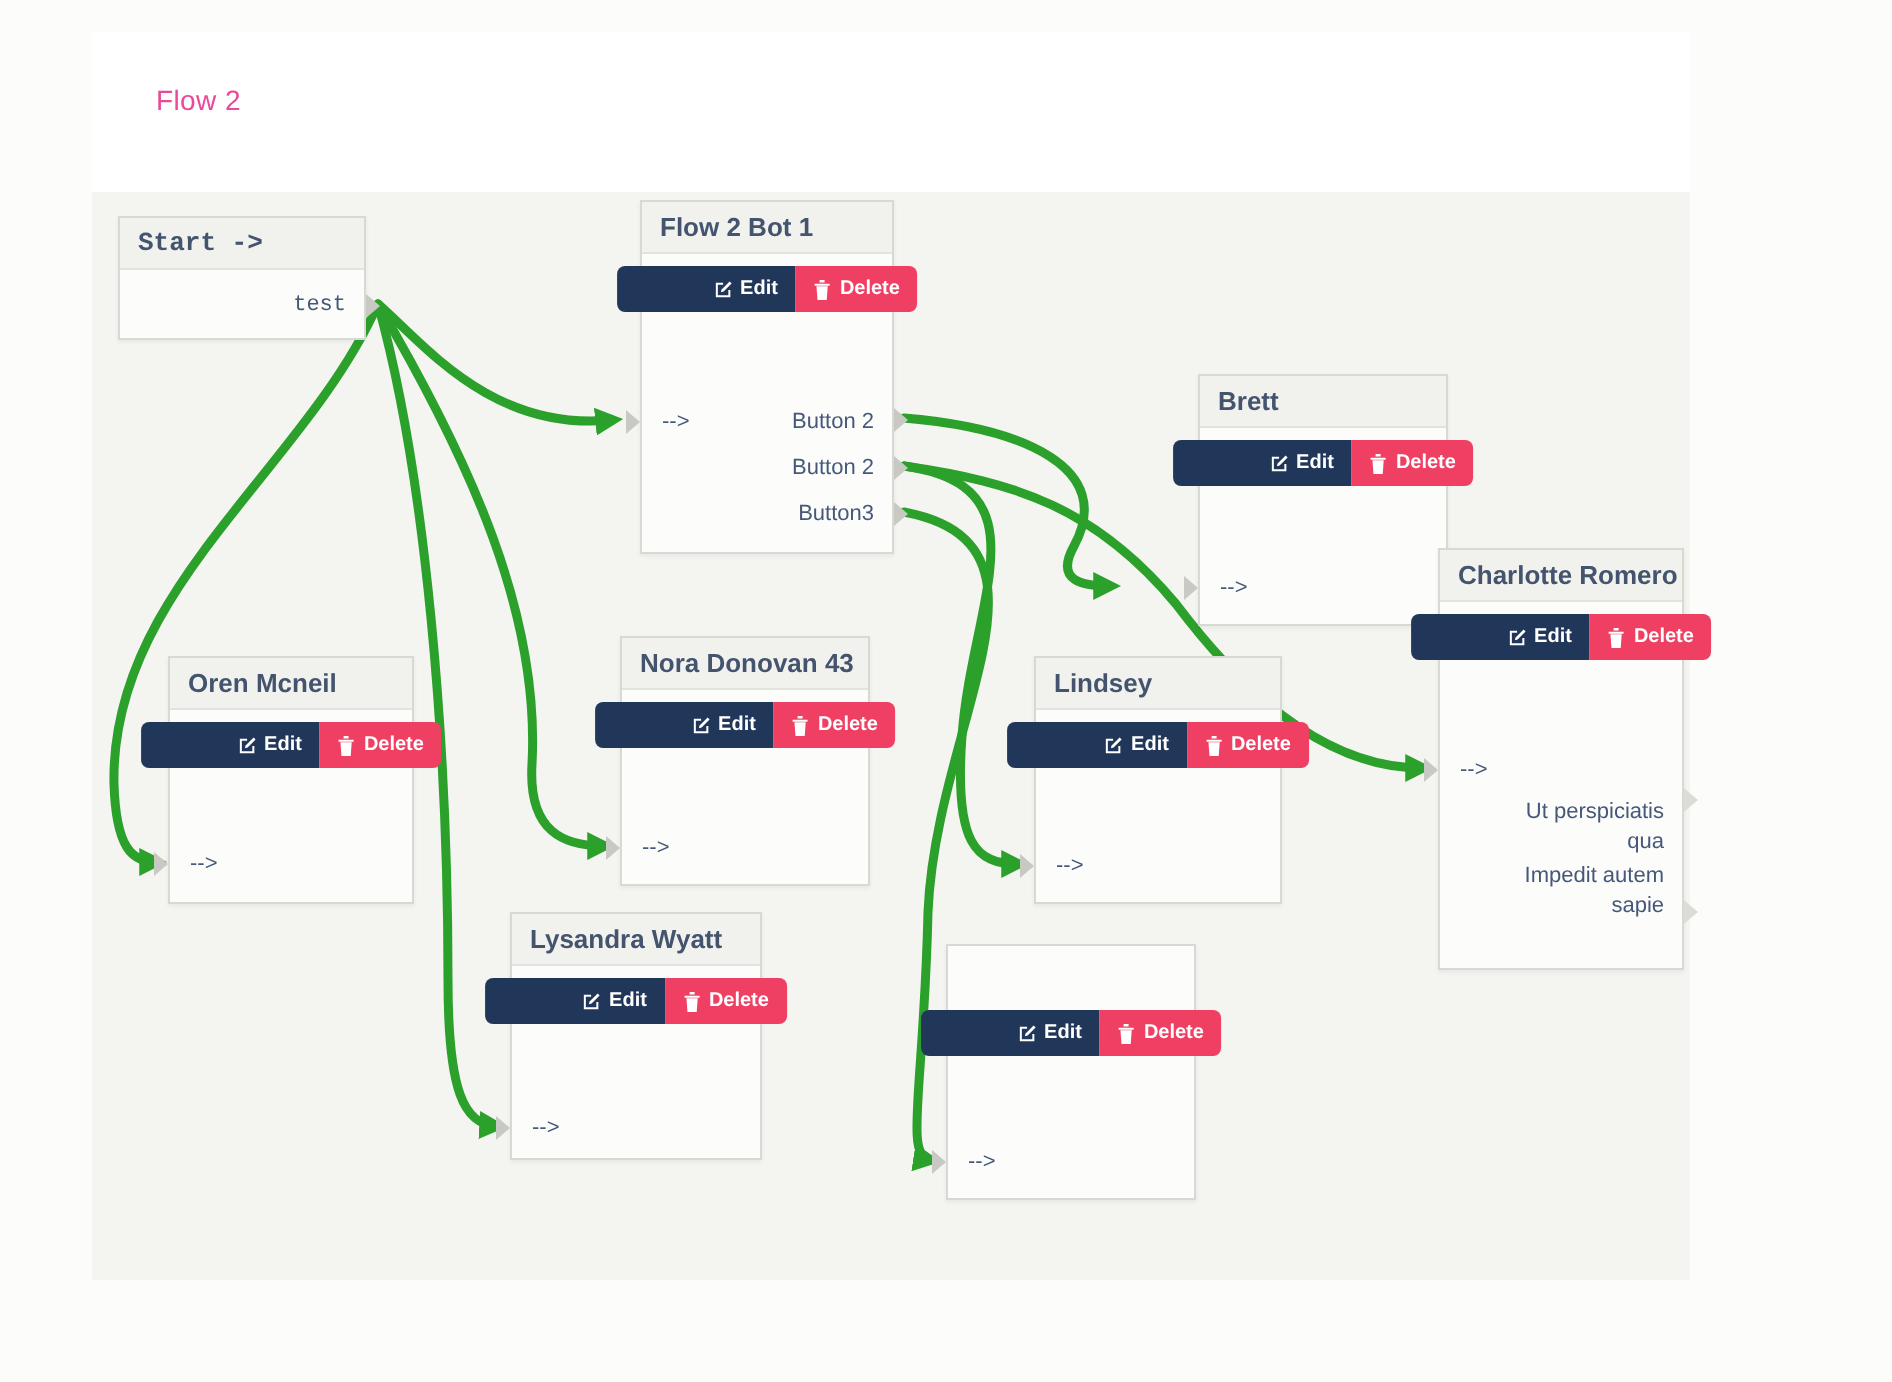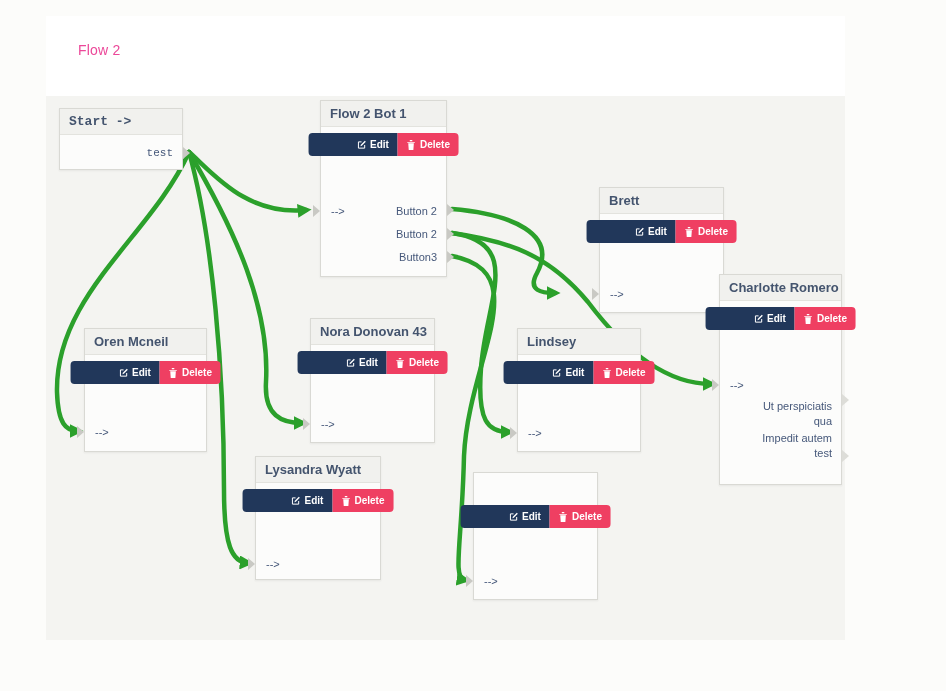--- a/index.html
+++ b/index.html
@@ -248,15 +248,15 @@
       <svg width="9" height="10" viewBox="0 0 14 16">
           <path fill="#fff" d="M1 3h12v1.5H1zM5 0h4v2H5zM2.5 5h9l-.8 11h-7.4z"></path>
         </svg>
       <span>Delete</span>
     </div>
   </div>
   <div class="prow in" style="top:102px;">--&gt;</div>
   <div class="tri in" style="top:104px;"></div>
   <div class="outblock" style="top:99px;margin-top:25px;">Ut perspiciatis qua</div>
   <div class="tri out faint" style="top:119px;"></div>
-  <div class="outblock" style="top:156px;">Impedit autem test</div>
+  <div class="outblock" style="top:156px;">Impedit autem sapie</div>
   <div class="tri out faint" style="top:175px;"></div>
 </div>
 
 </body></html>

